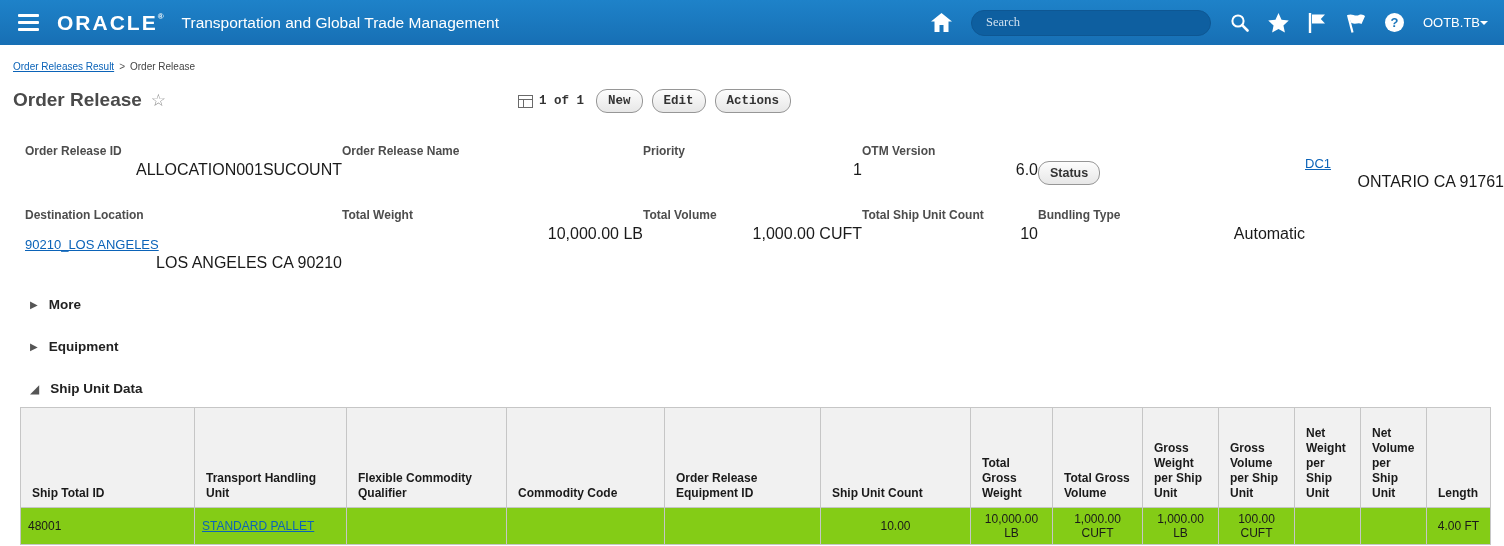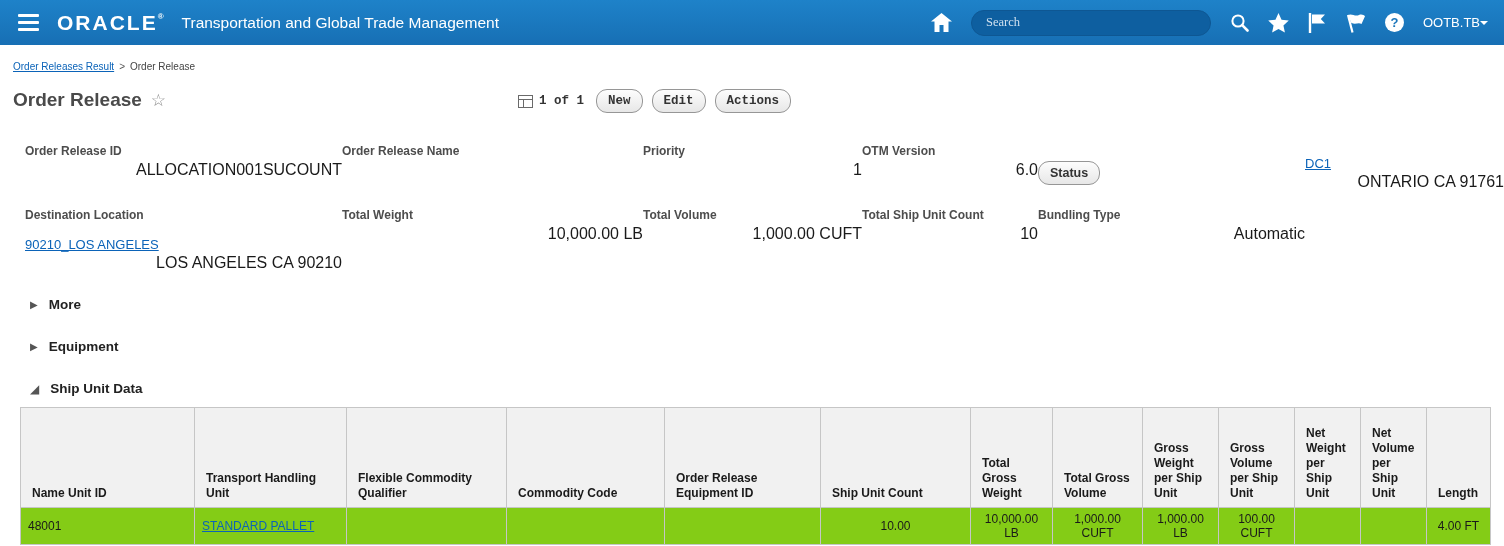--- a/index.html
+++ b/index.html
@@ -242,21 +242,21 @@
       <col style="width:82px">
       <col style="width:90px">
     <col style="width:76px">
       <col style="width:76px">
       <col style="width:66px">
       <col style="width:66px">
       <col style="width:64px">
   </colgroup>
   <thead>
     <tr>
-      <th>Name Unit ID</th>
+      <th>Ship Total ID</th>
       <th>Transport Handling Unit</th>
       <th>Flexible Commodity Qualifier</th>
       <th>Commodity Code</th>
       <th>Order Release Equipment ID</th>
       <th>Ship Unit Count</th>
       <th>Total Gross Weight</th>
       <th>Total Gross Volume</th>
       <th>Gross Weight per Ship Unit</th>
       <th>Gross Volume per Ship Unit</th>
       <th>Net Weight per Ship Unit</th>

